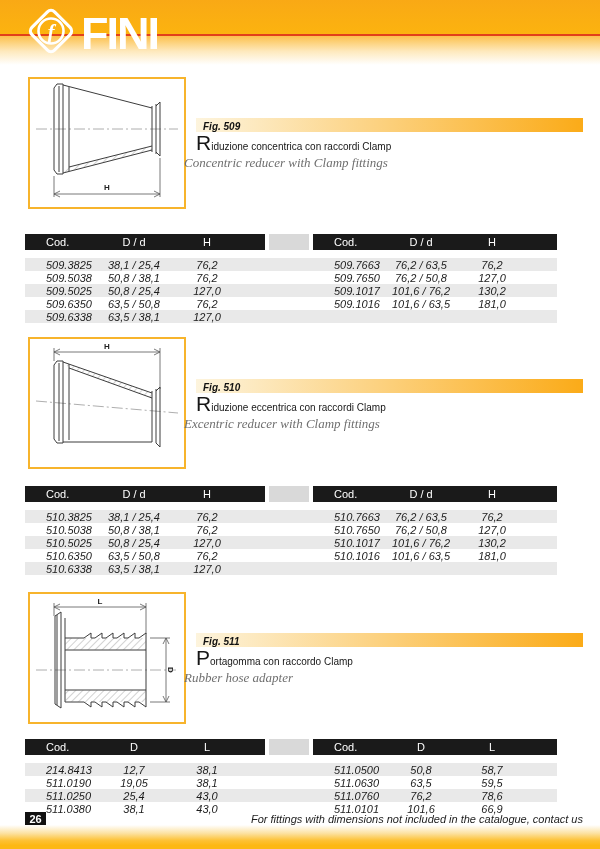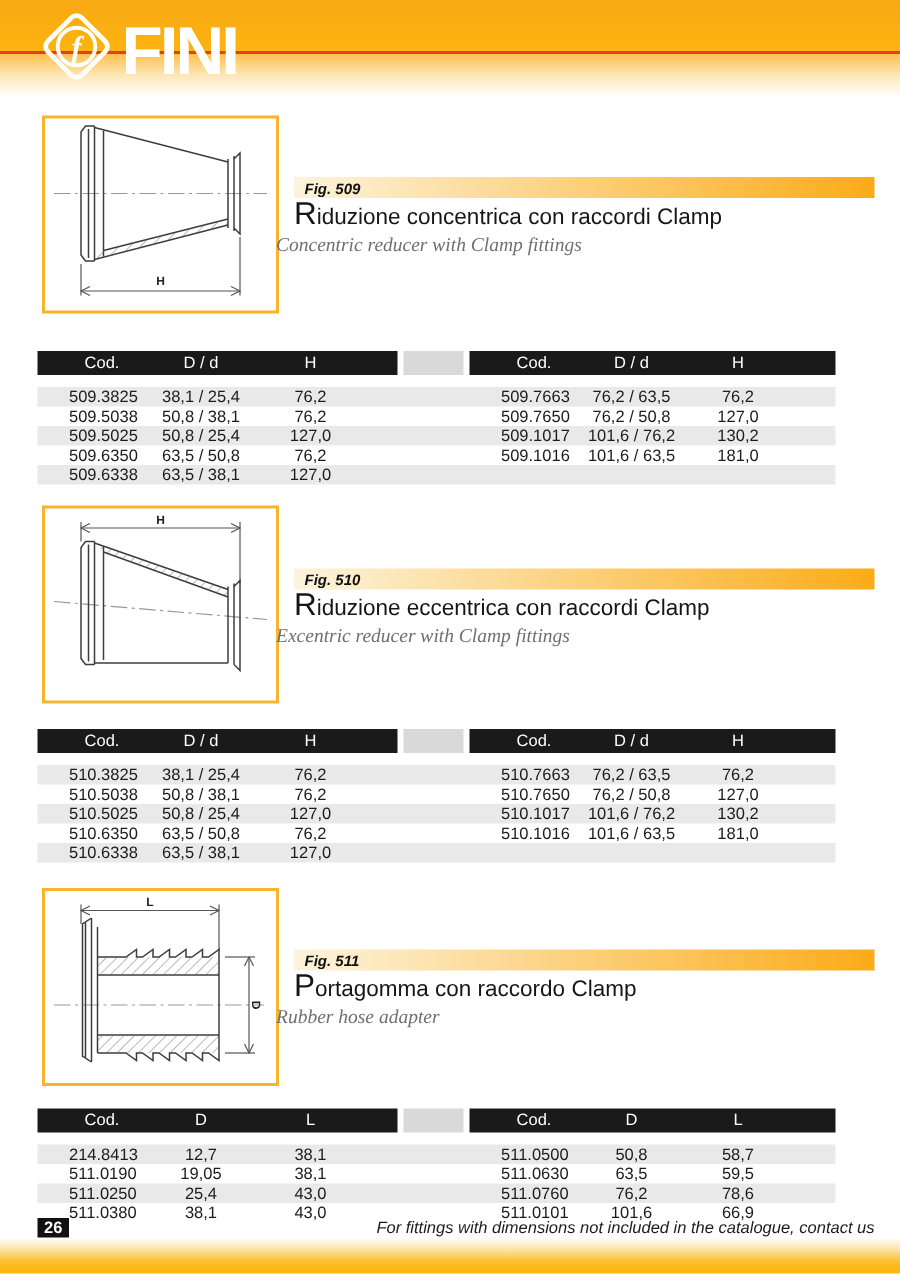--- a/index.html
+++ b/index.html
@@ -29,39 +29,39 @@
   .draw-box{position:absolute;left:28px;width:158px;height:132px;background:#fff;
     border:2px solid var(--box-border);}
   .draw-box svg{display:block;width:100%;height:100%;}
   .db1{top:77px;} .db2{top:337px;} .db3{top:592px;}
 
   
   .fig-bar{position:absolute;left:196px;width:387px;height:14px;line-height:14px;
     background:linear-gradient(to right,var(--fig-bar-start),var(--fig-bar-end));}
   .fb1{top:118px;} .fb2{top:379px;} .fb3{top:633px;}
   .fig-label{font-size:10px;font-weight:bold;font-style:italic;color:#111;padding-left:7px;}
-  .title{position:absolute;left:196px;font-size:15px;color:#161616;line-height:21px;}
+  .title{position:absolute;left:196px;font-size:10px;color:#161616;line-height:21px;}
   .title::first-letter{font-size:21px;}
   .t1{top:132px;} .t2{top:393px;} .t3{top:647px;}
   .subtitle{position:absolute;left:184px;font-size:13px;font-style:italic;color:var(--subtitle-gray);font-family:Liberation Serif, serif;}
   .st1{top:155px;} .st2{top:416px;} .st3{top:670px;}
 
   
   .tbl{position:absolute;left:25px;width:532px;}
   .tb1{top:234px;} .tb2{top:486px;} .tb3{top:739px;}
   .thead{display:flex;height:16px;}
   .th-left{display:flex;align-items:center;width:240px;height:100%;background:var(--table-header-bg);}
   .th-gap{width:40px;height:100%;margin:0 4px;background:#d9d9d9;}
   .th-right{display:flex;align-items:center;width:244px;height:100%;background:var(--table-header-bg);}
   .th{color:#fff;font-size:11px;white-space:nowrap;}
   .spacer{height:8px;}
-  .tr{display:flex;align-items:center;height:13px;font-size:11px;color:#1c1c1c;}
+  .tr{display:flex;align-items:center;height:13px;font-size:11px;color:#1c1c1c;font-style:italic;}
   .tr.odd{background:var(--row-stripe);}
   .td{white-space:nowrap;}
-  .td-code{width:44px;padding-left:21px;text-align:center;box-sizing:content-box;}
+  .td-code{width:44px;padding-left:21px;text-align:left;box-sizing:content-box;}
   .td-mid-l{width:88px;text-align:center;}
   .td-end-l{width:58px;text-align:center;}
   .td-gap{width:77px;}
   .td-mid-r{width:86px;text-align:center;}
   .td-end-r{width:56px;text-align:center;}
 
   
   .page-badge{position:absolute;left:25px;top:812px;width:21px;height:32px;background:#111;
     color:#fff;font-size:11px;font-weight:bold;text-align:center;line-height:15px;}
   .footer-note{position:absolute;right:17px;top:813px;font-size:11px;font-style:italic;color:#1c1c1c;}

